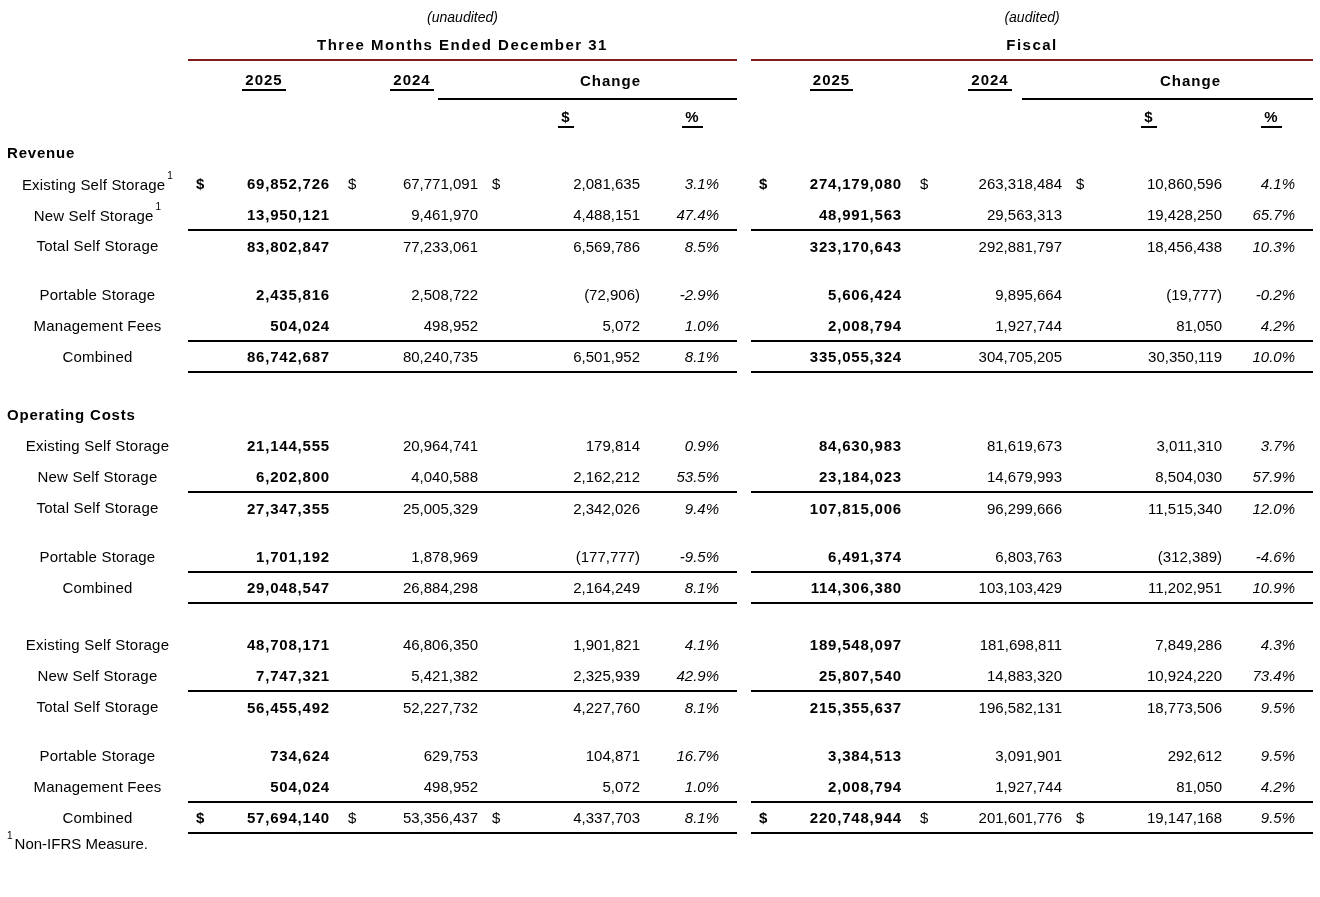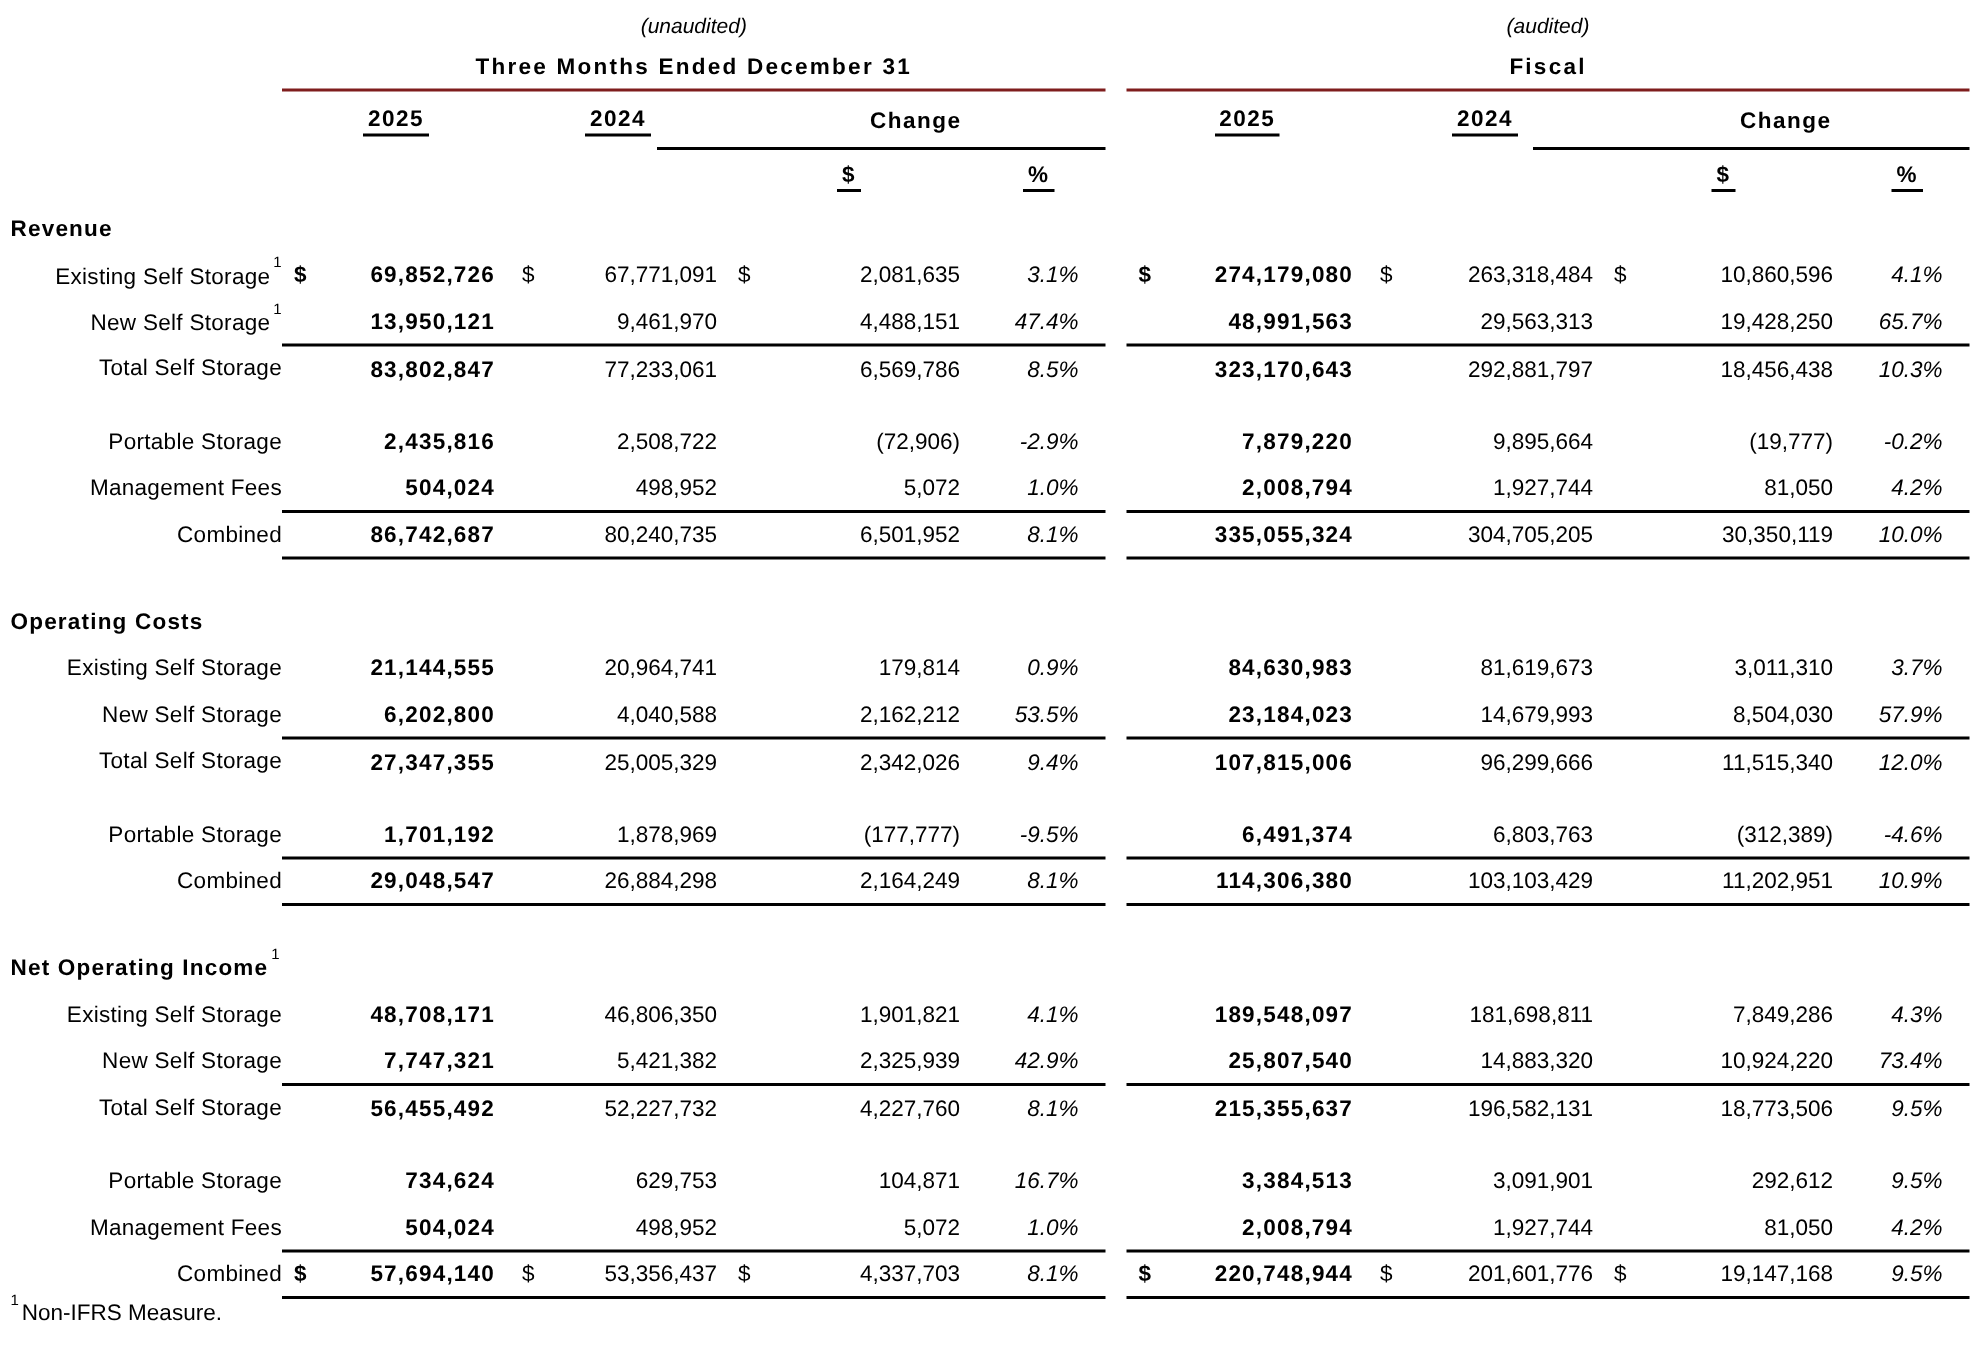--- a/index.html
+++ b/index.html
@@ -16,21 +16,21 @@
   .ctitle{text-align:center;font-weight:bold;letter-spacing:1.5px;font-size:15px;}
   .bline{border-bottom:2px solid #7f1d1d;}
   .cyear{text-align:center;}
   .ul{display:inline-block;border-bottom:2px solid #000;padding:0 3px 1px;
       font-weight:bold;letter-spacing:1px;}
   .cchange{text-align:center;font-weight:bold;letter-spacing:1px;position:relative;}
   .cchange::after{content:"";position:absolute;left:-46px;right:0;bottom:0;
       height:2px;background:#000;}
   .cdollar,.cpcth{text-align:center;}
   
-  .lbl{text-align:right;letter-spacing:0.2px;}
+  .lbl{text-align:center;letter-spacing:0.2px;}
   .m{text-align:right;position:relative;}
   .ds{position:absolute;left:8px;}
   .ca{font-weight:bold;letter-spacing:0.8px;padding-right:10px;}
   .cb{padding-right:6px;}
   .cc{padding-right:8px;}
   .cd{font-style:italic;text-align:right;padding-right:18px;}
   tr.rb td.m,tr.rb td.cd{border-bottom:2px solid #000;}
   .st{font-weight:bold;letter-spacing:0.8px;}
   .sn{font-size:10px;position:relative;top:-5px;margin-left:2px;}
   .fnote{font-size:15px;}
@@ -139,21 +139,21 @@
         <td colspan="10"></td>
       </tr>
 
 <tr class="dr">
   <td class="lbl">Portable Storage</td>
   <td class="m ca">2,435,816</td>
   <td class="m cb">2,508,722</td>
   <td class="m cc">(72,906)</td>
   <td class="cd">-2.9%</td>
   <td></td>
-  <td class="m ca">7,879,220</td>
+  <td class="m ca">5,606,424</td>
   <td class="m cb">9,895,664</td>
   <td class="m cc">(19,777)</td>
   <td class="cd">-0.2%</td>
 </tr>
 
 <tr class="dr rb">
   <td class="lbl">Management Fees</td>
   <td class="m ca">504,024</td>
   <td class="m cb">498,952</td>
   <td class="m cc">5,072</td>
@@ -252,23 +252,20 @@
   <td class="m ca">114,306,380</td>
   <td class="m cb">103,103,429</td>
   <td class="m cc">11,202,951</td>
   <td class="cd">10.9%</td>
 </tr>
 
 <tr class="ssp">
         <td colspan="10"></td>
       </tr>
 
-<tr class="sh">
-  <td colspan="10"><span class="st">Net Operating Income</span><sup class="sn">1</sup></td>
-</tr>
 
 <tr class="dr">
   <td class="lbl">Existing Self Storage</td>
   <td class="m ca">48,708,171</td>
   <td class="m cb">46,806,350</td>
   <td class="m cc">1,901,821</td>
   <td class="cd">4.1%</td>
   <td></td>
   <td class="m ca">189,548,097</td>
   <td class="m cb">181,698,811</td>

